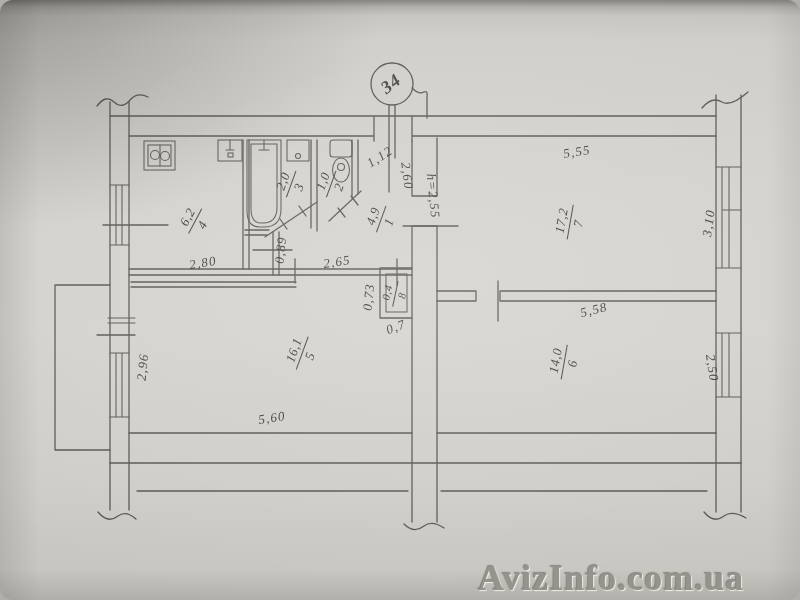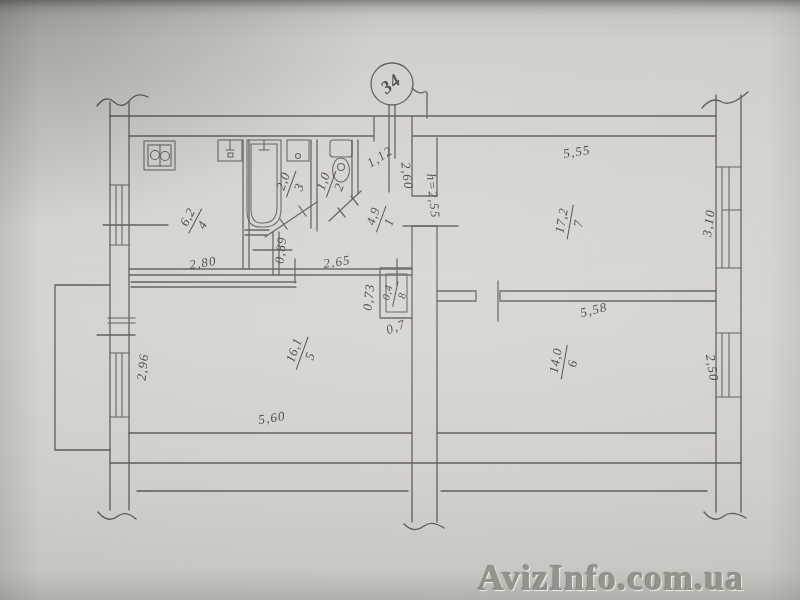--- a/index.html
+++ b/index.html
@@ -1,20 +1,21 @@
 <!DOCTYPE html>
 <html><head>
 <meta charset="utf-8">
 <style>
   html,body{margin:0;padding:0;background:#b0afaa;}
   #photo{
     position:relative;width:800px;height:600px;overflow:hidden;
     background:linear-gradient(180deg,#807f7a 0px,#aeaca7 7px,#c6c4bf 16px,#cfcdc8 40px,
                #d3d1cc 30%,#d4d2cd 55%,#cfcdc8 80%,#c5c3be 100%);
     font-family:"Liberation Serif",serif;
+    border-radius:13px;
   }
   #vignette{
     position:absolute;inset:0;pointer-events:none;z-index:5;
     background:
       radial-gradient(150% 120% at 0% 0%, rgba(45,45,42,.30), rgba(0,0,0,0) 32%),
       radial-gradient(120% 95% at 55% 45%, rgba(255,255,255,.16), rgba(0,0,0,0) 65%),
       linear-gradient(90deg, rgba(60,60,56,.14), rgba(0,0,0,0) 5%, rgba(0,0,0,0) 96%, rgba(90,90,85,.12)),
       linear-gradient(0deg, rgba(70,70,66,.16), rgba(0,0,0,0) 5%);
   }
   #plan{position:absolute;inset:0;filter:blur(.3px);}

